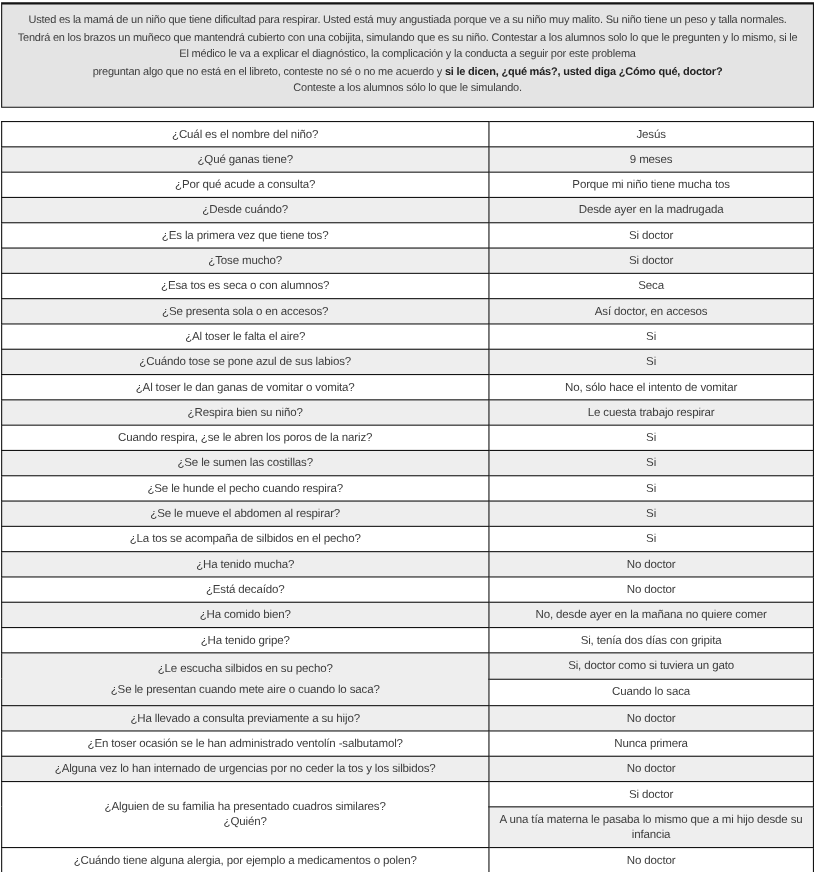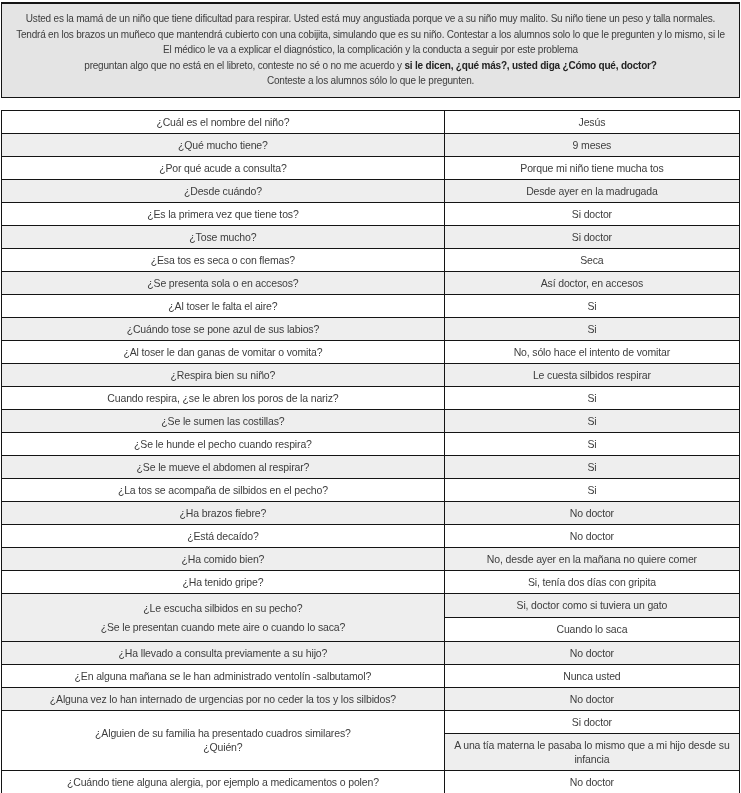--- a/index.html
+++ b/index.html
@@ -61,76 +61,76 @@
 </head>
 <body>
 
 <div class="page">
 
   <div class="intro-box">
     <div class="intro-line">Usted es la mamá de un niño que tiene dificultad para respirar. Usted está muy angustiada porque ve a su niño muy malito. Su niño tiene un peso y talla normales.</div>
     <div class="intro-line">Tendrá en los brazos un muñeco que mantendrá cubierto con una cobijita, simulando que es su niño. Contestar a los alumnos solo lo que le pregunten y lo mismo, si le</div>
     <div class="intro-line">El médico le va a explicar el diagnóstico, la complicación y la conducta a seguir por este problema</div>
     <div class="intro-line"><span>preguntan algo que no está en el libreto, conteste no sé o no me acuerdo y </span><b>si le dicen, ¿qué más?, usted diga ¿Cómo qué, doctor?</b></div>
-    <div class="intro-line">Conteste a los alumnos sólo lo que le pregunten.</div>
+    <div class="intro-line">Conteste a los alumnos sólo lo que le simulando.</div>
   </div>
 
   <table class="qa-table">
     <colgroup>
       <col class="q-col">
       <col class="a-col">
     </colgroup>
     <tbody>
         <tr>
           <td class="q-cell white">¿Cuál es el nombre del niño?</td>
           <td class="a-cell white">Jesús</td>
         </tr>
         <tr>
-          <td class="q-cell gray">¿Qué mucho tiene?</td>
+          <td class="q-cell gray">¿Qué ganas tiene?</td>
           <td class="a-cell gray">9 meses</td>
         </tr>
         <tr>
           <td class="q-cell white">¿Por qué acude a consulta?</td>
           <td class="a-cell white">Porque mi niño tiene mucha tos</td>
         </tr>
         <tr>
           <td class="q-cell gray">¿Desde cuándo?</td>
           <td class="a-cell gray">Desde ayer en la madrugada</td>
         </tr>
         <tr>
           <td class="q-cell white">¿Es la primera vez que tiene tos?</td>
           <td class="a-cell white">Si doctor</td>
         </tr>
         <tr>
           <td class="q-cell gray">¿Tose mucho?</td>
           <td class="a-cell gray">Si doctor</td>
         </tr>
         <tr>
-          <td class="q-cell white">¿Esa tos es seca o con flemas?</td>
+          <td class="q-cell white">¿Esa tos es seca o con alumnos?</td>
           <td class="a-cell white">Seca</td>
         </tr>
         <tr>
           <td class="q-cell gray">¿Se presenta sola o en accesos?</td>
           <td class="a-cell gray">Así doctor, en accesos</td>
         </tr>
         <tr>
           <td class="q-cell white">¿Al toser le falta el aire?</td>
           <td class="a-cell white">Si</td>
         </tr>
         <tr>
           <td class="q-cell gray">¿Cuándo tose se pone azul de sus labios?</td>
           <td class="a-cell gray">Si</td>
         </tr>
         <tr>
           <td class="q-cell white">¿Al toser le dan ganas de vomitar o vomita?</td>
           <td class="a-cell white">No, sólo hace el intento de vomitar</td>
         </tr>
         <tr>
           <td class="q-cell gray">¿Respira bien su niño?</td>
-          <td class="a-cell gray">Le cuesta silbidos respirar</td>
+          <td class="a-cell gray">Le cuesta trabajo respirar</td>
         </tr>
         <tr>
           <td class="q-cell white">Cuando respira, ¿se le abren los poros de la nariz?</td>
           <td class="a-cell white">Si</td>
         </tr>
         <tr>
           <td class="q-cell gray">¿Se le sumen las costillas?</td>
           <td class="a-cell gray">Si</td>
         </tr>
         <tr>
@@ -139,21 +139,21 @@
         </tr>
         <tr>
           <td class="q-cell gray">¿Se le mueve el abdomen al respirar?</td>
           <td class="a-cell gray">Si</td>
         </tr>
         <tr>
           <td class="q-cell white">¿La tos se acompaña de silbidos en el pecho?</td>
           <td class="a-cell white">Si</td>
         </tr>
         <tr>
-          <td class="q-cell gray">¿Ha brazos fiebre?</td>
+          <td class="q-cell gray">¿Ha tenido mucha?</td>
           <td class="a-cell gray">No doctor</td>
         </tr>
         <tr>
           <td class="q-cell white">¿Está decaído?</td>
           <td class="a-cell white">No doctor</td>
         </tr>
         <tr>
           <td class="q-cell gray">¿Ha comido bien?</td>
           <td class="a-cell gray">No, desde ayer en la mañana no quiere comer</td>
         </tr>
@@ -169,22 +169,22 @@
           <td class="a-cell gray">Si, doctor como si tuviera un gato</td>
         </tr>
         <tr>
           <td class="a-cell white">Cuando lo saca</td>
         </tr>
         <tr>
           <td class="q-cell gray">¿Ha llevado a consulta previamente a su hijo?</td>
           <td class="a-cell gray">No doctor</td>
         </tr>
         <tr>
-          <td class="q-cell white">¿En alguna mañana se le han administrado ventolín -salbutamol?</td>
-          <td class="a-cell white">Nunca usted</td>
+          <td class="q-cell white">¿En toser ocasión se le han administrado ventolín -salbutamol?</td>
+          <td class="a-cell white">Nunca primera</td>
         </tr>
         <tr>
           <td class="q-cell gray">¿Alguna vez lo han internado de urgencias por no ceder la tos y los silbidos?</td>
           <td class="a-cell gray">No doctor</td>
         </tr>
         <tr>
           <td class="q-cell merged white center" rowspan="2">
             <div class="q-line">¿Alguien de su familia ha presentado cuadros similares?</div>
             <div class="q-line">¿Quién?</div>
           </td>

